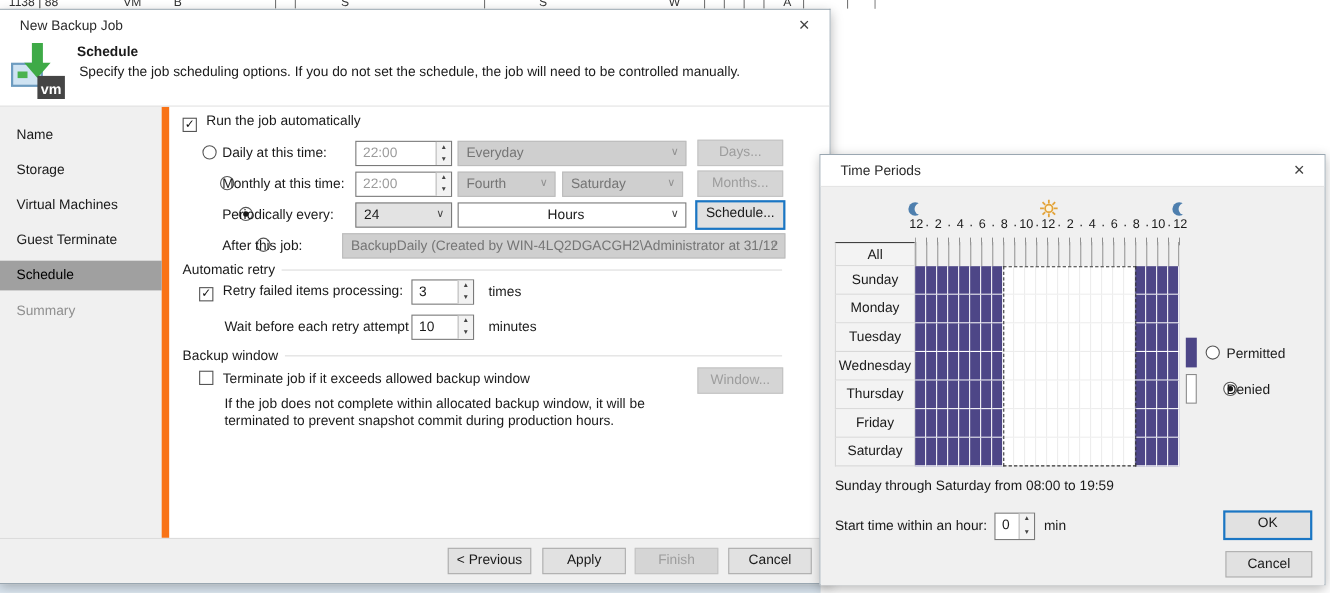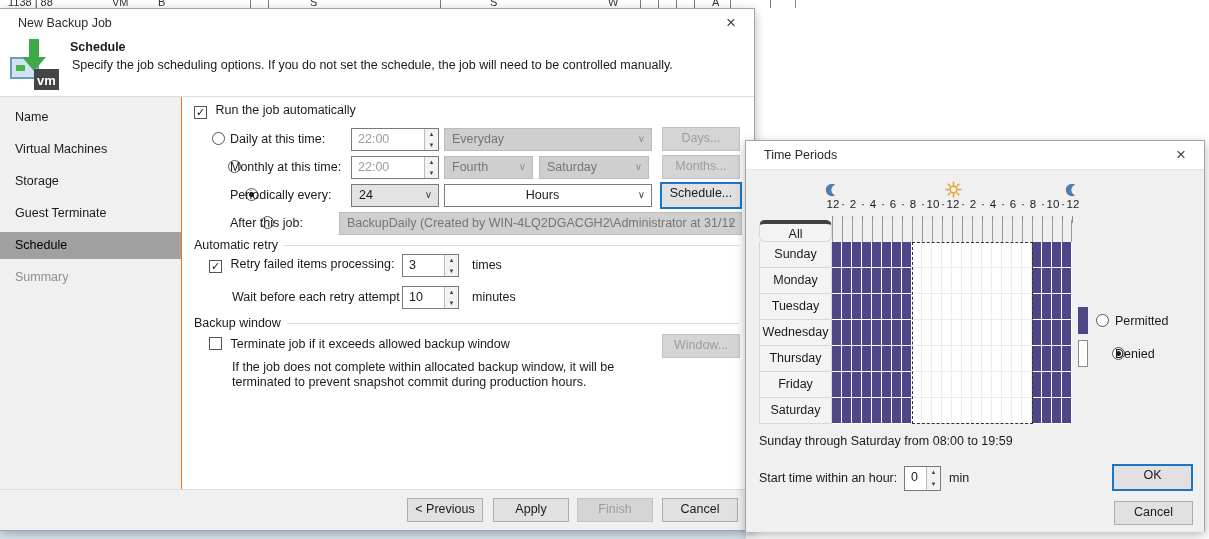--- a/index.html
+++ b/index.html
@@ -26,21 +26,21 @@
     font-size:17px; line-height:22px; color:#444; cursor:pointer; }
 
   
   #wiz-header { height:60px; position:relative; border-bottom:1px solid #dcdcdc; background:#fff; }
   #wiz-header .h-title { position:absolute; left:70px; top:3px; font-weight:bold; }
   #wiz-header .h-desc  { position:absolute; left:72px; top:21px; color:#1a1a1a; }
   #vm-icon { position:absolute; left:10px; top:2px; width:50px; height:52px; }
 
   
   #wiz-body { flex:1; display:flex; }
-  #sidebar { width:182px; background:#f0f0f0; border-right:1px solid #f97316; padding-top:4px; }
+  #sidebar { width:154px; background:#f0f0f0; border-right:7px solid #f97316; padding-top:9px; }
   .side-item { height:32px; line-height:32px; padding-left:15px; color:#1a1a1a; cursor:pointer; }
   .side-item.selected { background:#a0a0a0; color:#000; height:27px; line-height:27px; margin:3px 0 2px 0; }
   .side-item.disabled { color:#8f8f8f; }
   #content { position:relative; flex:1; background:#fff; }
 
   
   .chk { display:inline-block; width:13px; height:13px; background:#fff; border:1px solid #555;
     vertical-align:-2px; text-align:center; line-height:11px; font-size:11px; color:#111; }
   .radio { display:inline-block; width:13px; height:13px; border:1px solid #555; border-radius:50%;
     background:#fff; vertical-align:-2px; position:relative; }
@@ -75,21 +75,21 @@
   #tp-body { position:relative; height:363px; background:#f0f0f0; border-top:1px solid #e5e5e5; }
   .scale-num { position:absolute; top:0; transform:translateX(-50%); font-size:11.5px; color:#1a1a1a; }
   .scale-dot { position:absolute; top:-1px; transform:translateX(-50%); font-size:12px; color:#1a1a1a; }
   #tp-ticks { position:absolute; left:86px; top:46px; width:241px; height:7px;
     background:repeating-linear-gradient(to right,#8d8d8d 0 1px,transparent 1px 10px); }
   #tp-grid { position:absolute; left:13px; top:50px; }
   .g-row { display:flex; height:26px; }
   .g-row.all { height:22px; }
   .g-label { width:73px; background:#f3f3f3; border:1px solid #d8d8d8; border-top:none;
     text-align:center; line-height:24px; cursor:pointer; }
-  .g-row.all .g-label { border-top:4px solid #404040; line-height:20px;border-radius:6px; }
+  .g-row.all .g-label { border-top:1px solid #404040; line-height:20px; }
   .cell { width:10px; height:26px; cursor:pointer; }
   .cell.B { background:#4d4687; border-right:1px solid #fff; border-bottom:1px solid #fff; }
   .cell.W { background:#fff; border-right:1px solid #ececec; border-bottom:1px solid #ececec; }
   .cell.T { background:transparent; height:22px; border-left:1px solid #9a9a9a; }
   .cell.T:last-child { border-right:1px solid #9a9a9a; }
   #tp-selection { position:absolute; left:166px; top:72px; width:121px; height:182px;
     border:1px dashed #333; pointer-events:none; }
   .legend-swatch { position:absolute; width:10px; height:27px; }
   .legend-swatch.blue { background:#4d4687; }
   .legend-swatch.white { background:#fff; border:1px solid #8a8a8a; }
@@ -133,22 +133,22 @@
       <rect x="24" y="30" width="25" height="21" fill="#454545"></rect>
       <text x="36.5" y="46" font-size="13" font-weight="bold" fill="#fff" text-anchor="middle" font-family="Liberation Sans, sans-serif">vm</text>
     </svg>
     <div class="h-title">Schedule</div>
     <div class="h-desc">Specify the job scheduling options. If you do not set the schedule, the job will need to be controlled manually.</div>
   </div>
 
   <div id="wiz-body">
     <div id="sidebar">
       <div class="side-item">Name</div>
+      <div class="side-item">Storage</div>
       <div class="side-item">Virtual Machines</div>
-      <div class="side-item">Storage</div>
       <div class="side-item">Guest Terminate</div>
       <div class="side-item selected">Schedule</div>
       <div class="side-item disabled">Summary</div>
     </div>
 
     <div id="content">
       
       <div class="abs" style="left:12px; top:6px;">
         <span class="chk">✓</span>
         <span style="margin-left:5px">Run the job automatically</span>

